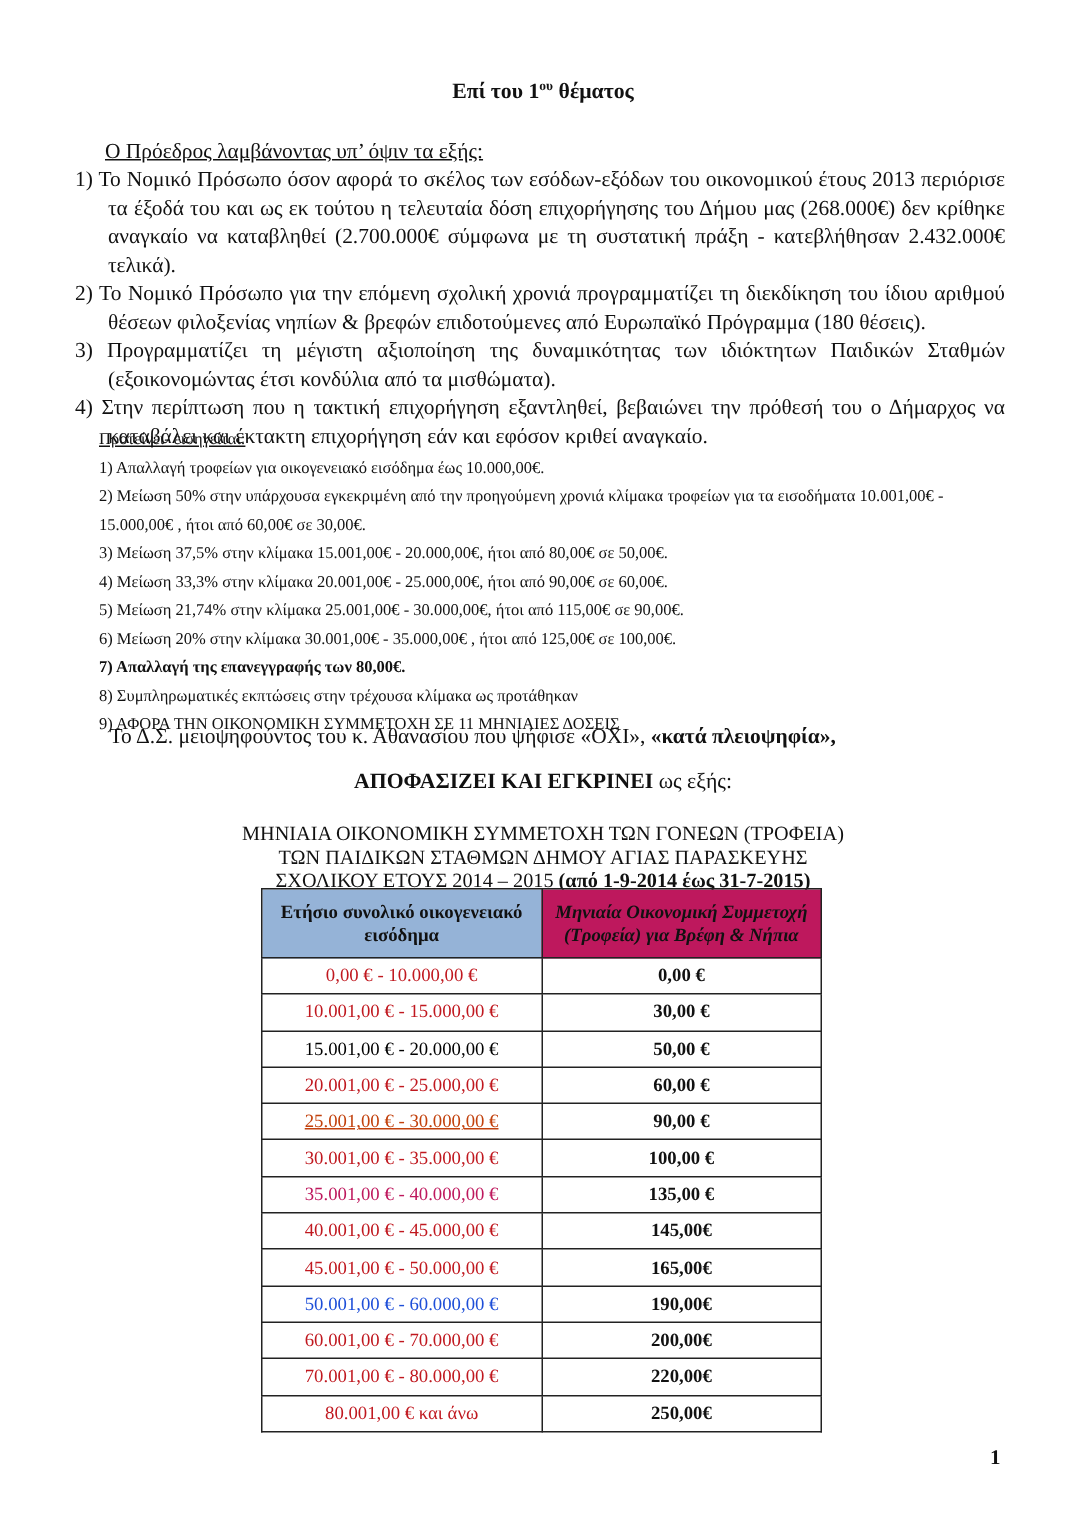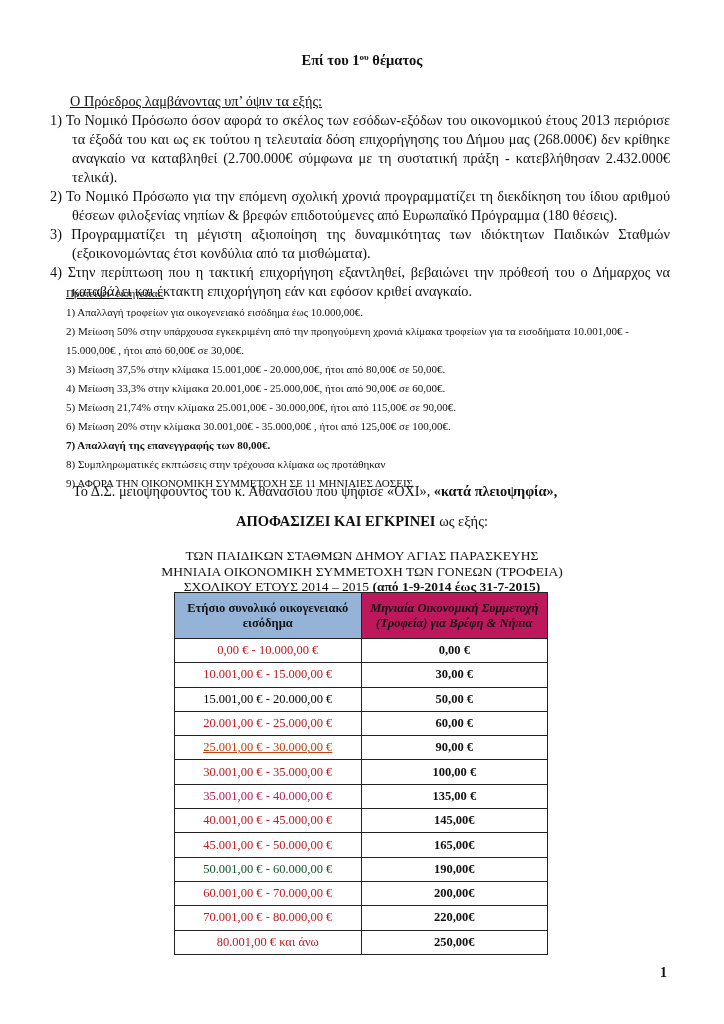--- a/index.html
+++ b/index.html
@@ -57,22 +57,22 @@
         <div>8) Συμπληρωματικές εκπτώσεις στην τρέχουσα κλίμακα ως προτάθηκαν</div>
         <div>9) ΑΦΟΡΑ ΤΗΝ ΟΙΚΟΝΟΜΙΚΗ ΣΥΜΜΕΤΟΧΗ ΣΕ 11 ΜΗΝΙΑΙΕΣ ΔΟΣΕΙΣ</div>
       </div>
   </div>
 
   <div class="vote"><span>Το Δ.Σ. μειοψηφούντος του κ. Αθανασίου που ψήφισε «ΟΧΙ», </span><span class="bold">«κατά πλειοψηφία»,</span></div>
 
   <div class="decide"><span>ΑΠΟΦΑΣΙΖΕΙ ΚΑΙ ΕΓΚΡΙΝΕΙ</span><span style="font-weight:normal;"> ως εξής:</span></div>
 
   <div class="ttitle">
+    <div>ΜΗΝΙΑΙΑ ΟΙΚΟΝΟΜΙΚΗ ΣΥΜΜΕΤΟΧΗ ΤΩΝ ΓΟΝΕΩΝ (ΤΡΟΦΕΙΑ)</div>
     <div>ΤΩΝ ΠΑΙΔΙΚΩΝ ΣΤΑΘΜΩΝ ΔΗΜΟΥ ΑΓΙΑΣ ΠΑΡΑΣΚΕΥΗΣ</div>
-    <div>ΜΗΝΙΑΙΑ ΟΙΚΟΝΟΜΙΚΗ ΣΥΜΜΕΤΟΧΗ ΤΩΝ ΓΟΝΕΩΝ (ΤΡΟΦΕΙΑ)</div>
     <div><span>ΣΧΟΛΙΚΟΥ ΕΤΟΥΣ 2014 – 2015 </span><span class="bold">(από 1-9-2014 έως 31-7-2015)</span></div>
   </div>
 
   <table class="fees">
     <thead>
       <tr>
         <th style="width: 50%; background: rgb(149, 179, 215);">Ετήσιο συνολικό οικογενειακό εισόδημα</th>
         <th style="background: #be185d; font-style: italic;">Μηνιαία Οικονομική Συμμετοχή (Τροφεία) για Βρέφη &amp; Νήπια</th>
       </tr>
     </thead>
@@ -107,21 +107,21 @@
         </tr>
         <tr>
           <td class="inc" style="color: rgb(192, 24, 31);">40.001,00 € - 45.000,00 €</td>
           <td class="fee">145,00€</td>
         </tr>
         <tr>
           <td class="inc" style="color: rgb(192, 24, 31);">45.001,00 € - 50.000,00 €</td>
           <td class="fee">165,00€</td>
         </tr>
         <tr>
-          <td class="inc" style="color: #14532d;">50.001,00 € - 60.000,00 €</td>
+          <td class="inc" style="color: #1d4ed8;">50.001,00 € - 60.000,00 €</td>
           <td class="fee">190,00€</td>
         </tr>
         <tr>
           <td class="inc" style="color: rgb(192, 24, 31);">60.001,00 € - 70.000,00 €</td>
           <td class="fee">200,00€</td>
         </tr>
         <tr>
           <td class="inc" style="color: rgb(192, 24, 31);">70.001,00 € - 80.000,00 €</td>
           <td class="fee">220,00€</td>
         </tr>

